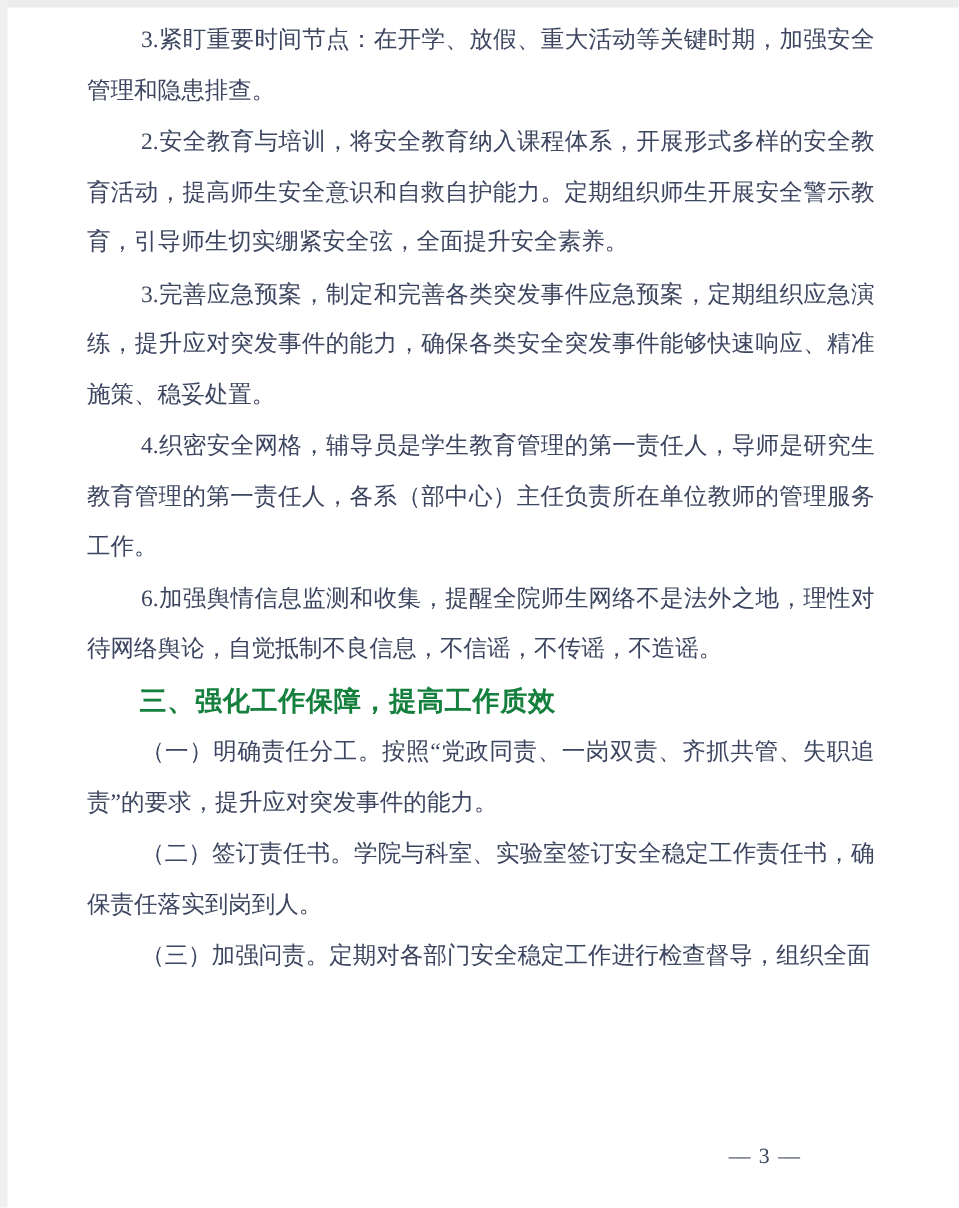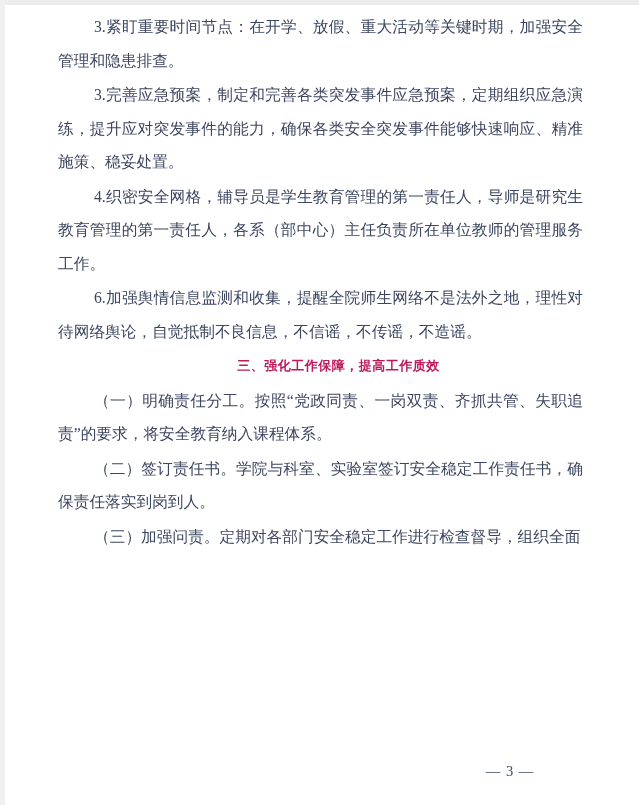--- a/index.html
+++ b/index.html
@@ -46,28 +46,27 @@
     margin: 0;
     font-size: 15.9px;
     line-height: 33.5px;
     color: #3a4154;
     font-weight: 700;
     text-indent: 36px;
     font-family: "Liberation Serif", "DejaVu Serif", serif;
   }
   .heading {
     margin: 0;
-    font-size: 13px;
+    font-size: 18px;
     line-height: 33.5px;
-    color: #be185d;
+    color: #15803d;
     font-weight: 700;
     text-indent: 36px;
     letter-spacing: 0.5px;
     font-family: "Liberation Sans", "DejaVu Sans", sans-serif;
-    text-align: center;
   }
   .page-number {
     position: absolute;
     left: 436px;
     top: 760px;
     width: 148px;
     text-align: center;
     font-size: 14.5px;
     line-height: 22px;
     color: #3d4660;
@@ -76,22 +75,23 @@
   }
 </style>
 </head>
 <body>
 
 <div class="edge-top"></div>
 <div class="edge-left"></div>
 
 <div class="doc-content">
   <p class="para">3.紧盯重要时间节点：在开学、放假、重大活动等关键时期，加强安全管理和隐患排查。</p>
+  <p class="para">2.安全教育与培训，将安全教育纳入课程体系，开展形式多样的安全教育活动，提高师生安全意识和自救自护能力。定期组织师生开展安全警示教育，引导师生切实绷紧安全弦，全面提升安全素养。</p>
   <p class="para">3.完善应急预案，制定和完善各类突发事件应急预案，定期组织应急演练，提升应对突发事件的能力，确保各类安全突发事件能够快速响应、精准施策、稳妥处置。</p>
   <p class="para">4.织密安全网格，辅导员是学生教育管理的第一责任人，导师是研究生教育管理的第一责任人，各系（部中心）主任负责所在单位教师的管理服务工作。</p>
   <p class="para">6.加强舆情信息监测和收集，提醒全院师生网络不是法外之地，理性对待网络舆论，自觉抵制不良信息，不信谣，不传谣，不造谣。</p>
   <p class="heading">三、强化工作保障，提高工作质效</p>
-  <p class="para">（一）明确责任分工。按照“党政同责、一岗双责、齐抓共管、失职追责”的要求，将安全教育纳入课程体系。</p>
+  <p class="para">（一）明确责任分工。按照“党政同责、一岗双责、齐抓共管、失职追责”的要求，提升应对突发事件的能力。</p>
   <p class="para">（二）签订责任书。学院与科室、实验室签订安全稳定工作责任书，确保责任落实到岗到人。</p>
   <p class="para">（三）加强问责。定期对各部门安全稳定工作进行检查督导，组织全面</p>
 </div>
 
 <div class="page-number">— 3 —</div>
 
 </body></html>

